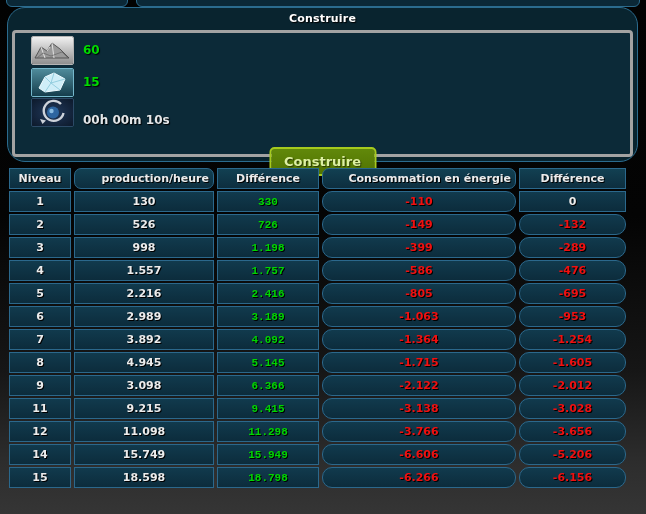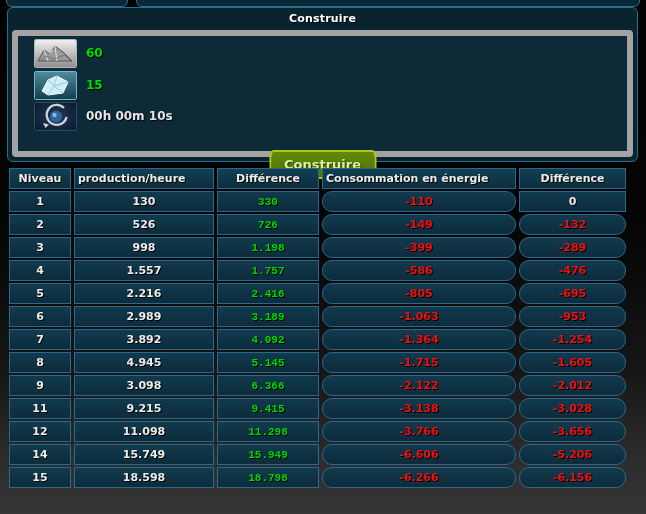--- a/index.html
+++ b/index.html
@@ -10,30 +10,30 @@
   }
 
   
   .stub { position:absolute; top:-5px; height:10px; background:#0b2837;
           border:1px solid #2b6b8e; border-radius:0 0 6px 6px; }
   .stub-left  { left:6px;  width:120px; }
   .stub-right { left:136px; width:502px; }
 
   
   .panel { position:absolute; left:7px; top:7px; width:629px; height:153px;
-           background:#09242f; border:1px solid #2b6b8e; border-radius:6px; }
+           background:#09242f; border:1px solid #2b6b8e; border-radius:18px; }
   .panel-title { text-align:center; color:#ffffff; font-size:11px; font-weight:bold;
                  padding-top:4px; text-shadow:1px 1px 1px #000; letter-spacing:.2px; }
   .panel-inner { position:absolute; left:4px; right:4px; top:22px; bottom:4px;
-                 background:#0c2a38; border:6px solid #a3a3a3; border-radius:4px; }
+                 background:#0c2a38; border:3px solid #a3a3a3; border-radius:4px; }
 
   .res-row { position:absolute; left:16px; display:flex; align-items:center; height:28px; }
   .res-row.r0 { top:3px; }
   .res-row.r1 { top:35px;text-align:center; }
-  .res-row.r2 { top:66px; }
+  .res-row.r2 { top:66px;align-items:flex-end; }
   .res-icon { width:41px; height:27px; border-radius:2px; overflow:hidden; display:block; }
   .icon-metal   { border:1px solid #b4b4b4; }
   .icon-crystal { border:1px solid #74b7cb; }
   .icon-time    { border:1px solid #2c4a66; }
   .res-value { margin-left:9px; font-size:12px; font-weight:bold; text-shadow:1px 1px 1px #000; }
   .v-green { color:#00dc00; }
   .v-time  { color:#e3e6e8; }
 
   .build-btn { position:absolute; left:50%; transform:translateX(-50%); top:114px;
                background:linear-gradient(180deg,#61880a 0%,#517302 100%);
@@ -46,21 +46,21 @@
   table.prod { position:absolute; top:166px; left:6px; border-collapse:separate;
                border-spacing:3px 2px; table-layout:fixed; }
   .prod th, .prod td {
     border:1px solid #2b688c;
     background:linear-gradient(180deg,#113a4d 0%,#0c2c3c 100%);
     height:17px; font-size:11px; font-weight:bold; color:#ececec;
     text-shadow:1px 1px 0 #000; text-align:center; padding:1px 4px;
     overflow:hidden; white-space:nowrap;
   }
   .prod th { background:linear-gradient(180deg,#124052 0%,#0d2e3f 100%); }
-  .prod th.al { text-align:left; padding-left:3px; }
+  .prod th.al { text-align:right; padding-left:11px;border-radius:7px; }
   .pos   { color:#00d600 !important;font-family:Liberation Mono, monospace; }
   .neg   { color:#f01010 !important;border-radius:10px; }
   .plain { color:#ececec !important; }
 </style>
 </head>
 <body>
 
 <div class="stub stub-left"></div>
 <div class="stub stub-right"></div>
 

